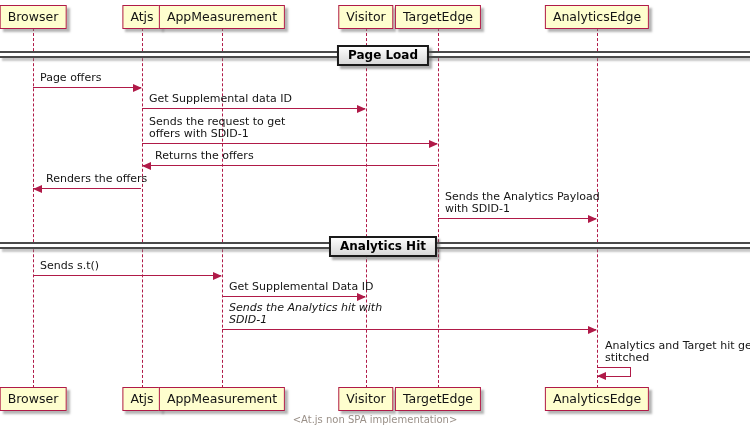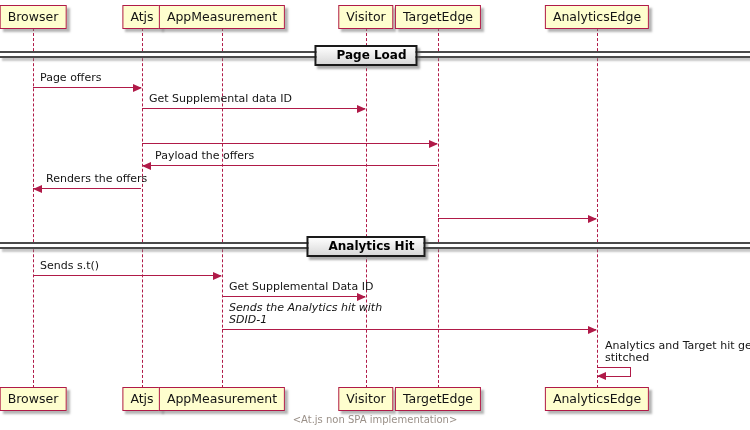--- a/index.html
+++ b/index.html
@@ -11,23 +11,23 @@
 
   .pbox{position:absolute;transform:translateX(-50%);
         background:var(--pfill);border:1.6px solid var(--accent);
         padding:3px 7px 4px 7px;font-size:12.5px;color:var(--text);
         white-space:nowrap;box-shadow:3px 3px 2px rgba(120,120,120,.55);
         z-index:5;}
 
   .divider-line{position:absolute;left:0;width:750px;height:3px;
         border-top:2px solid var(--dline);border-bottom:2px solid var(--dline);
         background:#fff;box-shadow:2px 3px 2px rgba(130,130,130,.45);z-index:3;}
-  .divider-box{position:absolute;left:366px;transform:translateX(-50%);
+  .divider-box{position:absolute;left:383px;transform:translateX(-50%);
         background:linear-gradient(#fdfdfd,#d9d9d9);
-        border:2px solid var(--dborder);padding:1px 9px 2px 20px;
+        border:2px solid var(--dborder);padding:1px 9px 2px 9px;
         font-size:12px;font-weight:bold;color:#000;white-space:nowrap;
         box-shadow:3px 3px 2px rgba(90,90,90,.5);z-index:6;}
 
   .msg-line{position:absolute;height:0;border-top:1.2px solid var(--accent);z-index:2;}
   .arrow-head{position:absolute;width:0;height:0;z-index:2;}
   .arrow-head.right{border-left:9px solid var(--accent);
         border-top:4px solid transparent;border-bottom:4px solid transparent;}
   .arrow-head.left{border-right:9px solid var(--accent);
         border-top:4px solid transparent;border-bottom:4px solid transparent;}
   .msg-label{position:absolute;font-size:11px;line-height:12.5px;
@@ -67,28 +67,32 @@
     <div class="divider-line" style="top: 242px;"></div>
     <div class="divider-box" style="top: 236px;">Analytics Hit</div>
     <div class="msg-line" style="left: 33px; top: 87px; width: 108px;"></div>
     <div class="arrow-head right" style="left: 133px; top: 83.5px;"></div>
     <div class="msg-label" style="left: 40px; top: 72px;">Page offers</div>
     <div class="msg-line" style="left: 142px; top: 108px; width: 223px;"></div>
     <div class="arrow-head right" style="left: 357px; top: 104.5px;"></div>
     <div class="msg-label" style="left: 149px; top: 93px;">Get Supplemental data ID</div>
     <div class="msg-line" style="left: 142px; top: 143px; width: 295px;"></div>
     <div class="arrow-head right" style="left: 429px; top: 139.5px;"></div>
+    <div class="msg-label" style="left: 149px; top: 115.5px;">Sends the request to get
+offers with SDID-1</div>
     <div class="msg-line" style="left: 142px; top: 165px; width: 295px;"></div>
     <div class="arrow-head left" style="left: 142px; top: 161.5px;"></div>
-    <div class="msg-label" style="left: 155px; top: 150px;">Payload the offers</div>
+    <div class="msg-label" style="left: 155px; top: 150px;">Returns the offers</div>
     <div class="msg-line" style="left: 33px; top: 188px; width: 108px;"></div>
     <div class="arrow-head left" style="left: 33px; top: 184.5px;"></div>
     <div class="msg-label" style="left: 46px; top: 173px;">Renders the offers</div>
     <div class="msg-line" style="left: 438px; top: 218px; width: 158px;"></div>
     <div class="arrow-head right" style="left: 588px; top: 214.5px;"></div>
+    <div class="msg-label" style="left: 445px; top: 190.5px;">Sends the Analytics Payload
+with SDID-1</div>
     <div class="msg-line" style="left: 33px; top: 275px; width: 188px;"></div>
     <div class="arrow-head right" style="left: 213px; top: 271.5px;"></div>
     <div class="msg-label" style="left: 40px; top: 260px;">Sends s.t()</div>
     <div class="msg-line" style="left: 222px; top: 296px; width: 143px;"></div>
     <div class="arrow-head right" style="left: 357px; top: 292.5px;"></div>
     <div class="msg-label" style="left: 229px; top: 281px;">Get Supplemental Data ID</div>
     <div class="msg-line" style="left: 222px; top: 329px; width: 374px;"></div>
     <div class="arrow-head right" style="left: 588px; top: 325.5px;"></div>
     <div class="msg-label" style="left: 229px; top: 301.5px; font-style: italic;">Sends the Analytics hit with
 SDID-1</div>

